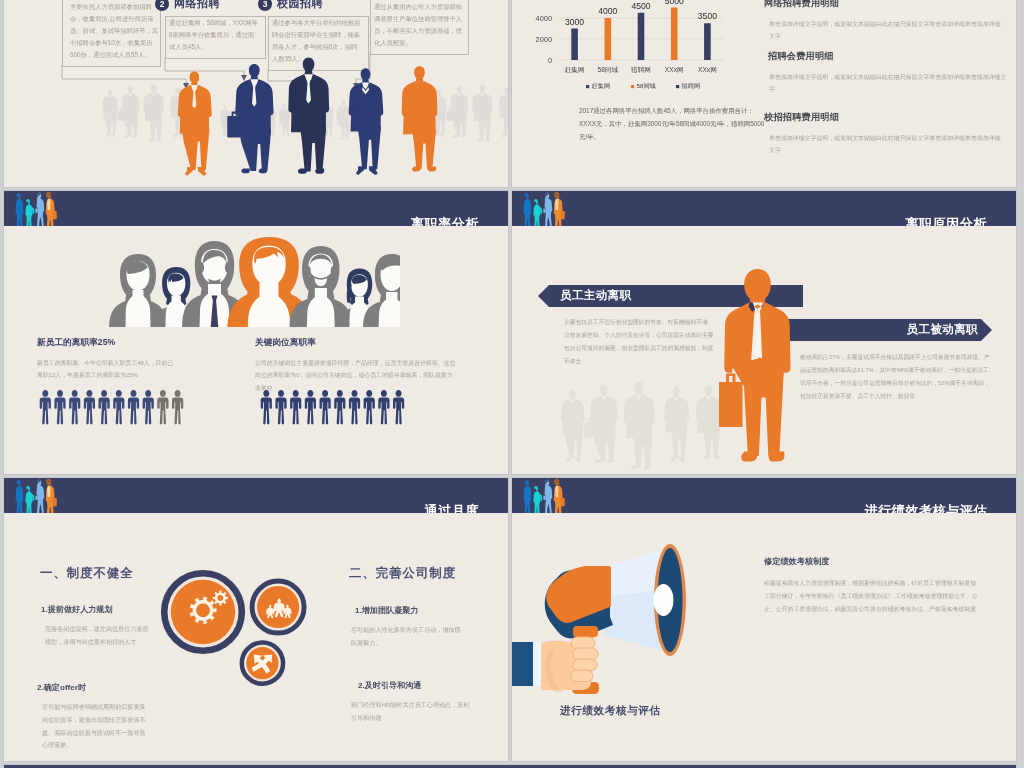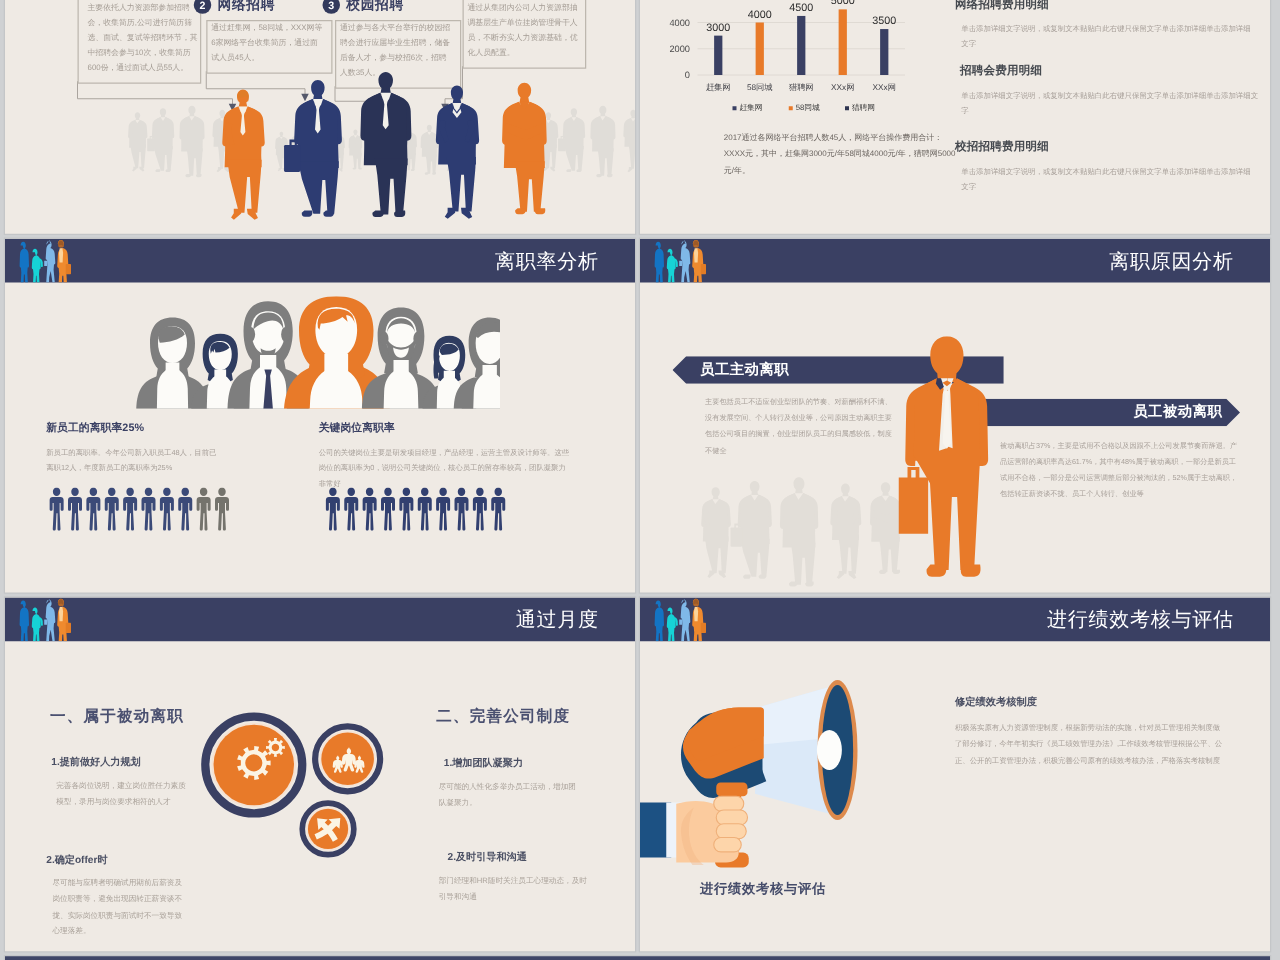--- a/index.html
+++ b/index.html
@@ -4,22 +4,22 @@
 <style>
   html,body{margin:0;padding:0;}
   body{width:1024px;height:768px;overflow:hidden;background:#cfd1d3;
        font-family:"Liberation Sans","DejaVu Sans",sans-serif;
        -webkit-font-smoothing:antialiased;}
   .page{position:relative;width:1024px;height:768px;}
   .slide{position:absolute;background:#efeae4;overflow:hidden;
          box-shadow:0 0 0 1px rgba(0,0,0,0.05);}
   
   .shead{position:absolute;left:0;top:0;width:100%;height:35px;background:#3a4063;overflow:hidden;}
-  .shead .sh-title{position:absolute;right:29px;top:8px;color:#fff;font-size:16px;
-        font-weight:normal;letter-spacing:.6px;}
+  .shead .sh-title{position:absolute;right:29px;top:24px;color:#fff;font-size:13px;
+        font-weight:bold;letter-spacing:.6px;}
   .shead .sh-people{position:absolute;left:8px;top:0px;}
   
   .s3 .blk-title{font-size:8.6px;font-weight:bold;color:#3a4063;letter-spacing:.1px;}
   .s3 .blk-body{font-size:5.9px;color:#a8a09a;line-height:2.1;}
   
   .s4 .lead{position:absolute;left:0;width:100%;text-align:center;font-size:11.6px;
        font-weight:bold;color:#3a4063;letter-spacing:.2px;}
   .s4 .para{position:absolute;font-size:5.75px;color:#a8a09a;line-height:2.28;}
   
   .s5 .h2{font-size:12.4px;font-weight:bold;color:#4a5070;letter-spacing:1px;}
@@ -540,21 +540,21 @@
 
 <div class="slide s5" style="left:4px;top:478px;width:504px;height:283px;">
 
   <div class="shead">
     <svg class="sh-people" width="52" height="35" viewBox="0 0 52 35">
           <use href="#hdr-people"></use>
         </svg>
     <div class="sh-title">通过月度</div>
   </div>
 
-  <div class="h2" style="position:absolute;left:36px;top:87px;">一、属于被动离职</div>
+  <div class="h2" style="position:absolute;left:36px;top:87px;">一、制度不健全</div>
 
   <div style="position:absolute;left:37px;top:126px;width:113px;">
     <div class="h3">1.提前做好人力规划</div>
     <div class="p" style="margin-top:8px;margin-left:4px;">完善各岗位说明，建立岗位胜任力素质模型，录用与岗位要求相符的人才</div>
   </div>
 
   <div style="position:absolute;left:33px;top:204px;width:113px;">
     <div class="h3">2.确定offer时</div>
     <div class="p" style="margin-top:8px;margin-left:5px;">尽可能与应聘者明确试用期前后薪资及岗位职责等，避免出现因转正薪资谈不拢、实际岗位职责与面试时不一致导致心理落差。</div>
   </div>

